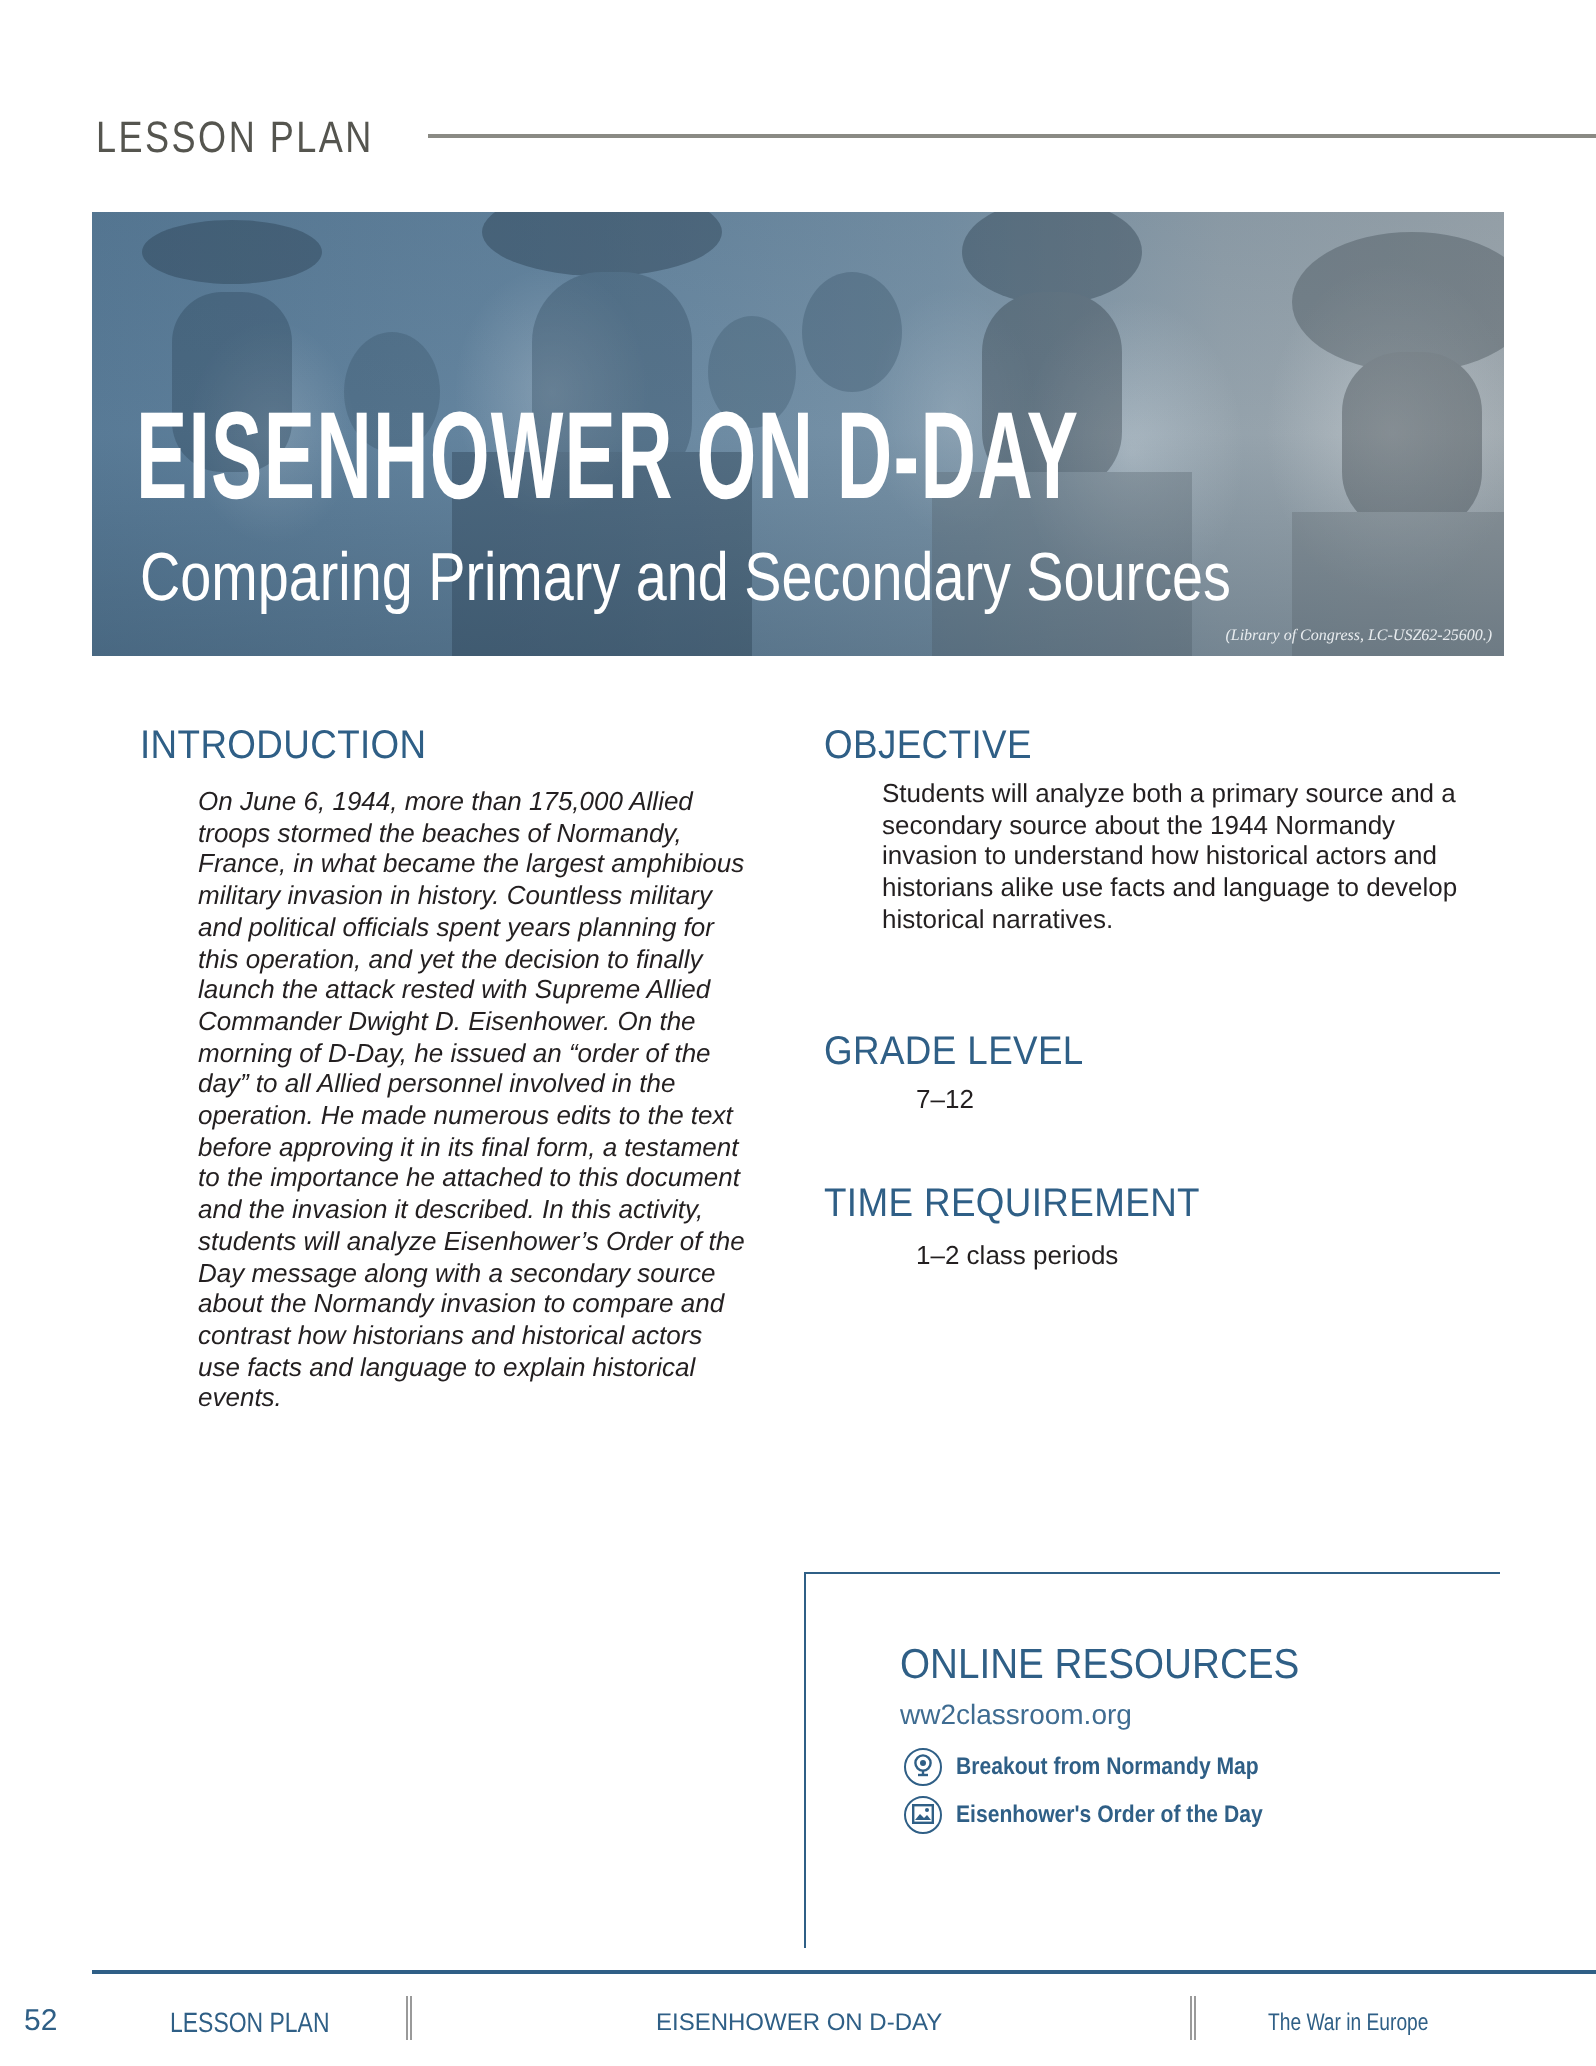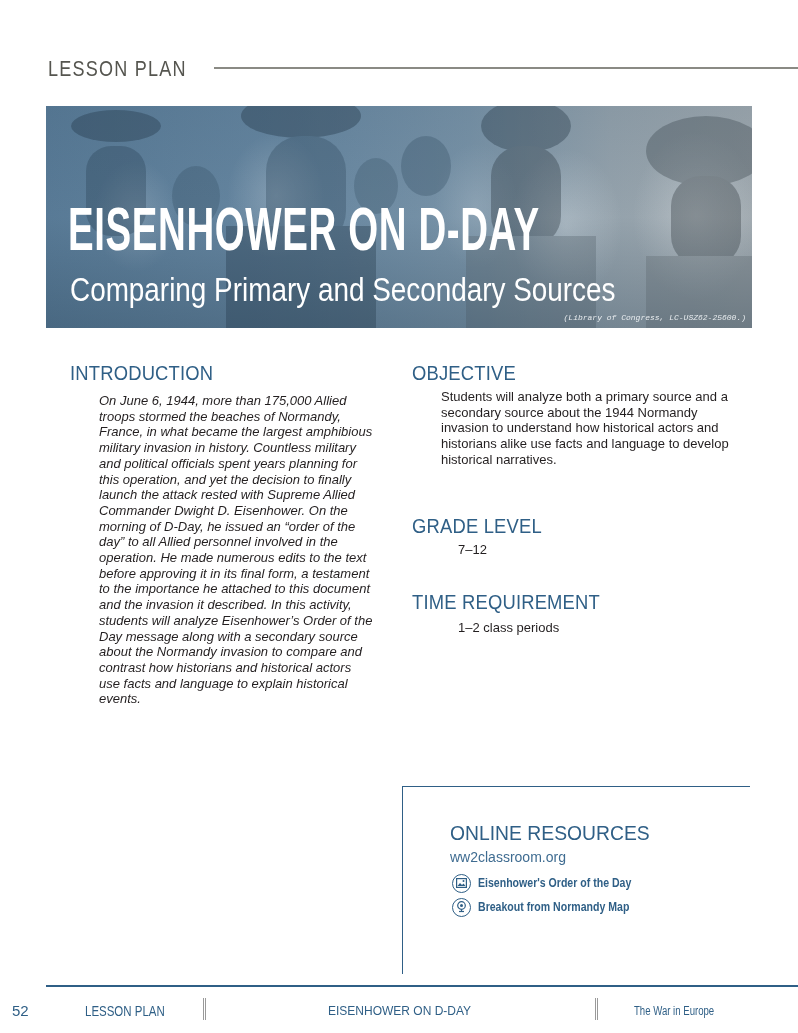--- a/index.html
+++ b/index.html
@@ -15,21 +15,21 @@
         radial-gradient(ellipse 60px 80px at 90px 110px, rgba(255,255,255,0.18), transparent 70%),
         radial-gradient(ellipse 70px 90px at 230px 90px, rgba(255,255,255,0.22), transparent 70%),
         radial-gradient(ellipse 60px 90px at 430px 100px, rgba(255,255,255,0.15), transparent 70%),
         radial-gradient(ellipse 80px 110px at 520px 120px, rgba(230,235,238,0.35), transparent 70%),
         radial-gradient(ellipse 90px 120px at 650px 110px, rgba(220,225,228,0.45), transparent 70%),
         linear-gradient(90deg, #5b7d99 0%, #6a8aa4 35%, #7d97ab 60%, #9aa7b0 80%, #a6aeb3 100%);
     }
     .banner .shade { position: absolute; inset: 0; background: linear-gradient(180deg, rgba(40,70,95,0.15) 0%, rgba(40,70,95,0.05) 50%, rgba(30,55,75,0.3) 100%); }
     .banner .title { position: absolute; left: 22px; top: 92px; font-family: "Liberation Sans", sans-serif; font-weight: bold; font-size: 62px; color: #ffffff; letter-spacing: 1px; transform: scaleX(0.62); transform-origin: left top; white-space: nowrap; line-height: 1; }
     .banner .subtitle { position: absolute; left: 24px; top: 166px; font-family: "Liberation Sans", sans-serif; font-size: 34px; color: #ffffff; transform: scaleX(0.82); transform-origin: left top; white-space: nowrap; line-height: 1; }
-    .banner .credit { position: absolute; right: 6px; top: 207px; font-family: Liberation Mono, monospace; font-style: italic; font-size: 8px; color: #e8ecef; white-space: nowrap; padding-left: 27px; }
+    .banner .credit { position: absolute; right: 6px; top: 207px; font-family: Liberation Serif, serif; font-style: italic; font-size: 8px; color: #e8ecef; white-space: nowrap; padding-left: 27px; }
 
     .section-head { position: absolute; font-size: 20px; color: #2f5f86; font-weight: normal; letter-spacing: 0.2px; white-space: nowrap; transform: scaleX(0.92); transform-origin: left top; }
     .body-text { position: absolute; font-size: 13px; line-height: 15.7px; color: #231f20; }
 
     #intro-head { left: 70px; top: 362px; }
     #intro-body { left: 99px; top: 393px; width: 275px; font-style: italic; }
     #obj-head { left: 412px; top: 362px; }
     #obj-body { left: 441px; top: 389px; width: 290px; }
     #grade-head { left: 412px; top: 515px; }
     #grade-body { left: 458px; top: 542px; text-align: right; }
@@ -97,38 +97,38 @@
 
 <h2 class="section-head" id="time-head">TIME REQUIREMENT</h2>
 <p class="body-text" id="time-body">1–2 class periods</p>
 
 <div class="resources-box">
   <div class="res-head">ONLINE RESOURCES</div>
   <a class="res-url">ww2classroom.org</a>
   <ul class="res-list">
     <li class="res-item">
       <span class="res-icon">
-        <svg width="11" height="10" viewBox="0 0 11 10">
-            <rect x="0.6" y="0.6" width="9.8" height="8.8" fill="none" stroke="#2f5f86" stroke-width="1.2"></rect>
-            <path d="M1.5 8 L4 5 L6 7 L7.5 5.5 L9.5 8 Z" fill="#2f5f86"></path>
-            <circle cx="7.5" cy="3" r="1" fill="#2f5f86"></circle>
-          </svg>
-      </span>
-      <span class="res-label">Eisenhower's Order of the Day</span>
-    </li>
-    <li class="res-item">
-      <span class="res-icon">
         <svg width="11" height="12" viewBox="0 0 11 12">
             <circle cx="5.5" cy="4.5" r="3.8" fill="none" stroke="#2f5f86" stroke-width="1.2"></circle>
             <circle cx="5.5" cy="4.5" r="1.5" fill="#2f5f86"></circle>
             <path d="M3 10.5 L8 10.5" stroke="#2f5f86" stroke-width="1.2"></path>
             <path d="M5.5 8.3 L5.5 10.5" stroke="#2f5f86" stroke-width="1.2"></path>
           </svg>
       </span>
       <span class="res-label">Breakout from Normandy Map</span>
+    </li>
+    <li class="res-item">
+      <span class="res-icon">
+        <svg width="11" height="10" viewBox="0 0 11 10">
+            <rect x="0.6" y="0.6" width="9.8" height="8.8" fill="none" stroke="#2f5f86" stroke-width="1.2"></rect>
+            <path d="M1.5 8 L4 5 L6 7 L7.5 5.5 L9.5 8 Z" fill="#2f5f86"></path>
+            <circle cx="7.5" cy="3" r="1" fill="#2f5f86"></circle>
+          </svg>
+      </span>
+      <span class="res-label">Eisenhower's Order of the Day</span>
     </li>
   </ul>
 </div>
 
 <div class="footer-rule"></div>
 <div class="footer">
   <span class="page-num">52</span>
   <span class="f-lesson">LESSON PLAN</span>
   <span class="divider" id="div1"></span>
   <span class="f-title">EISENHOWER ON D-DAY</span>

